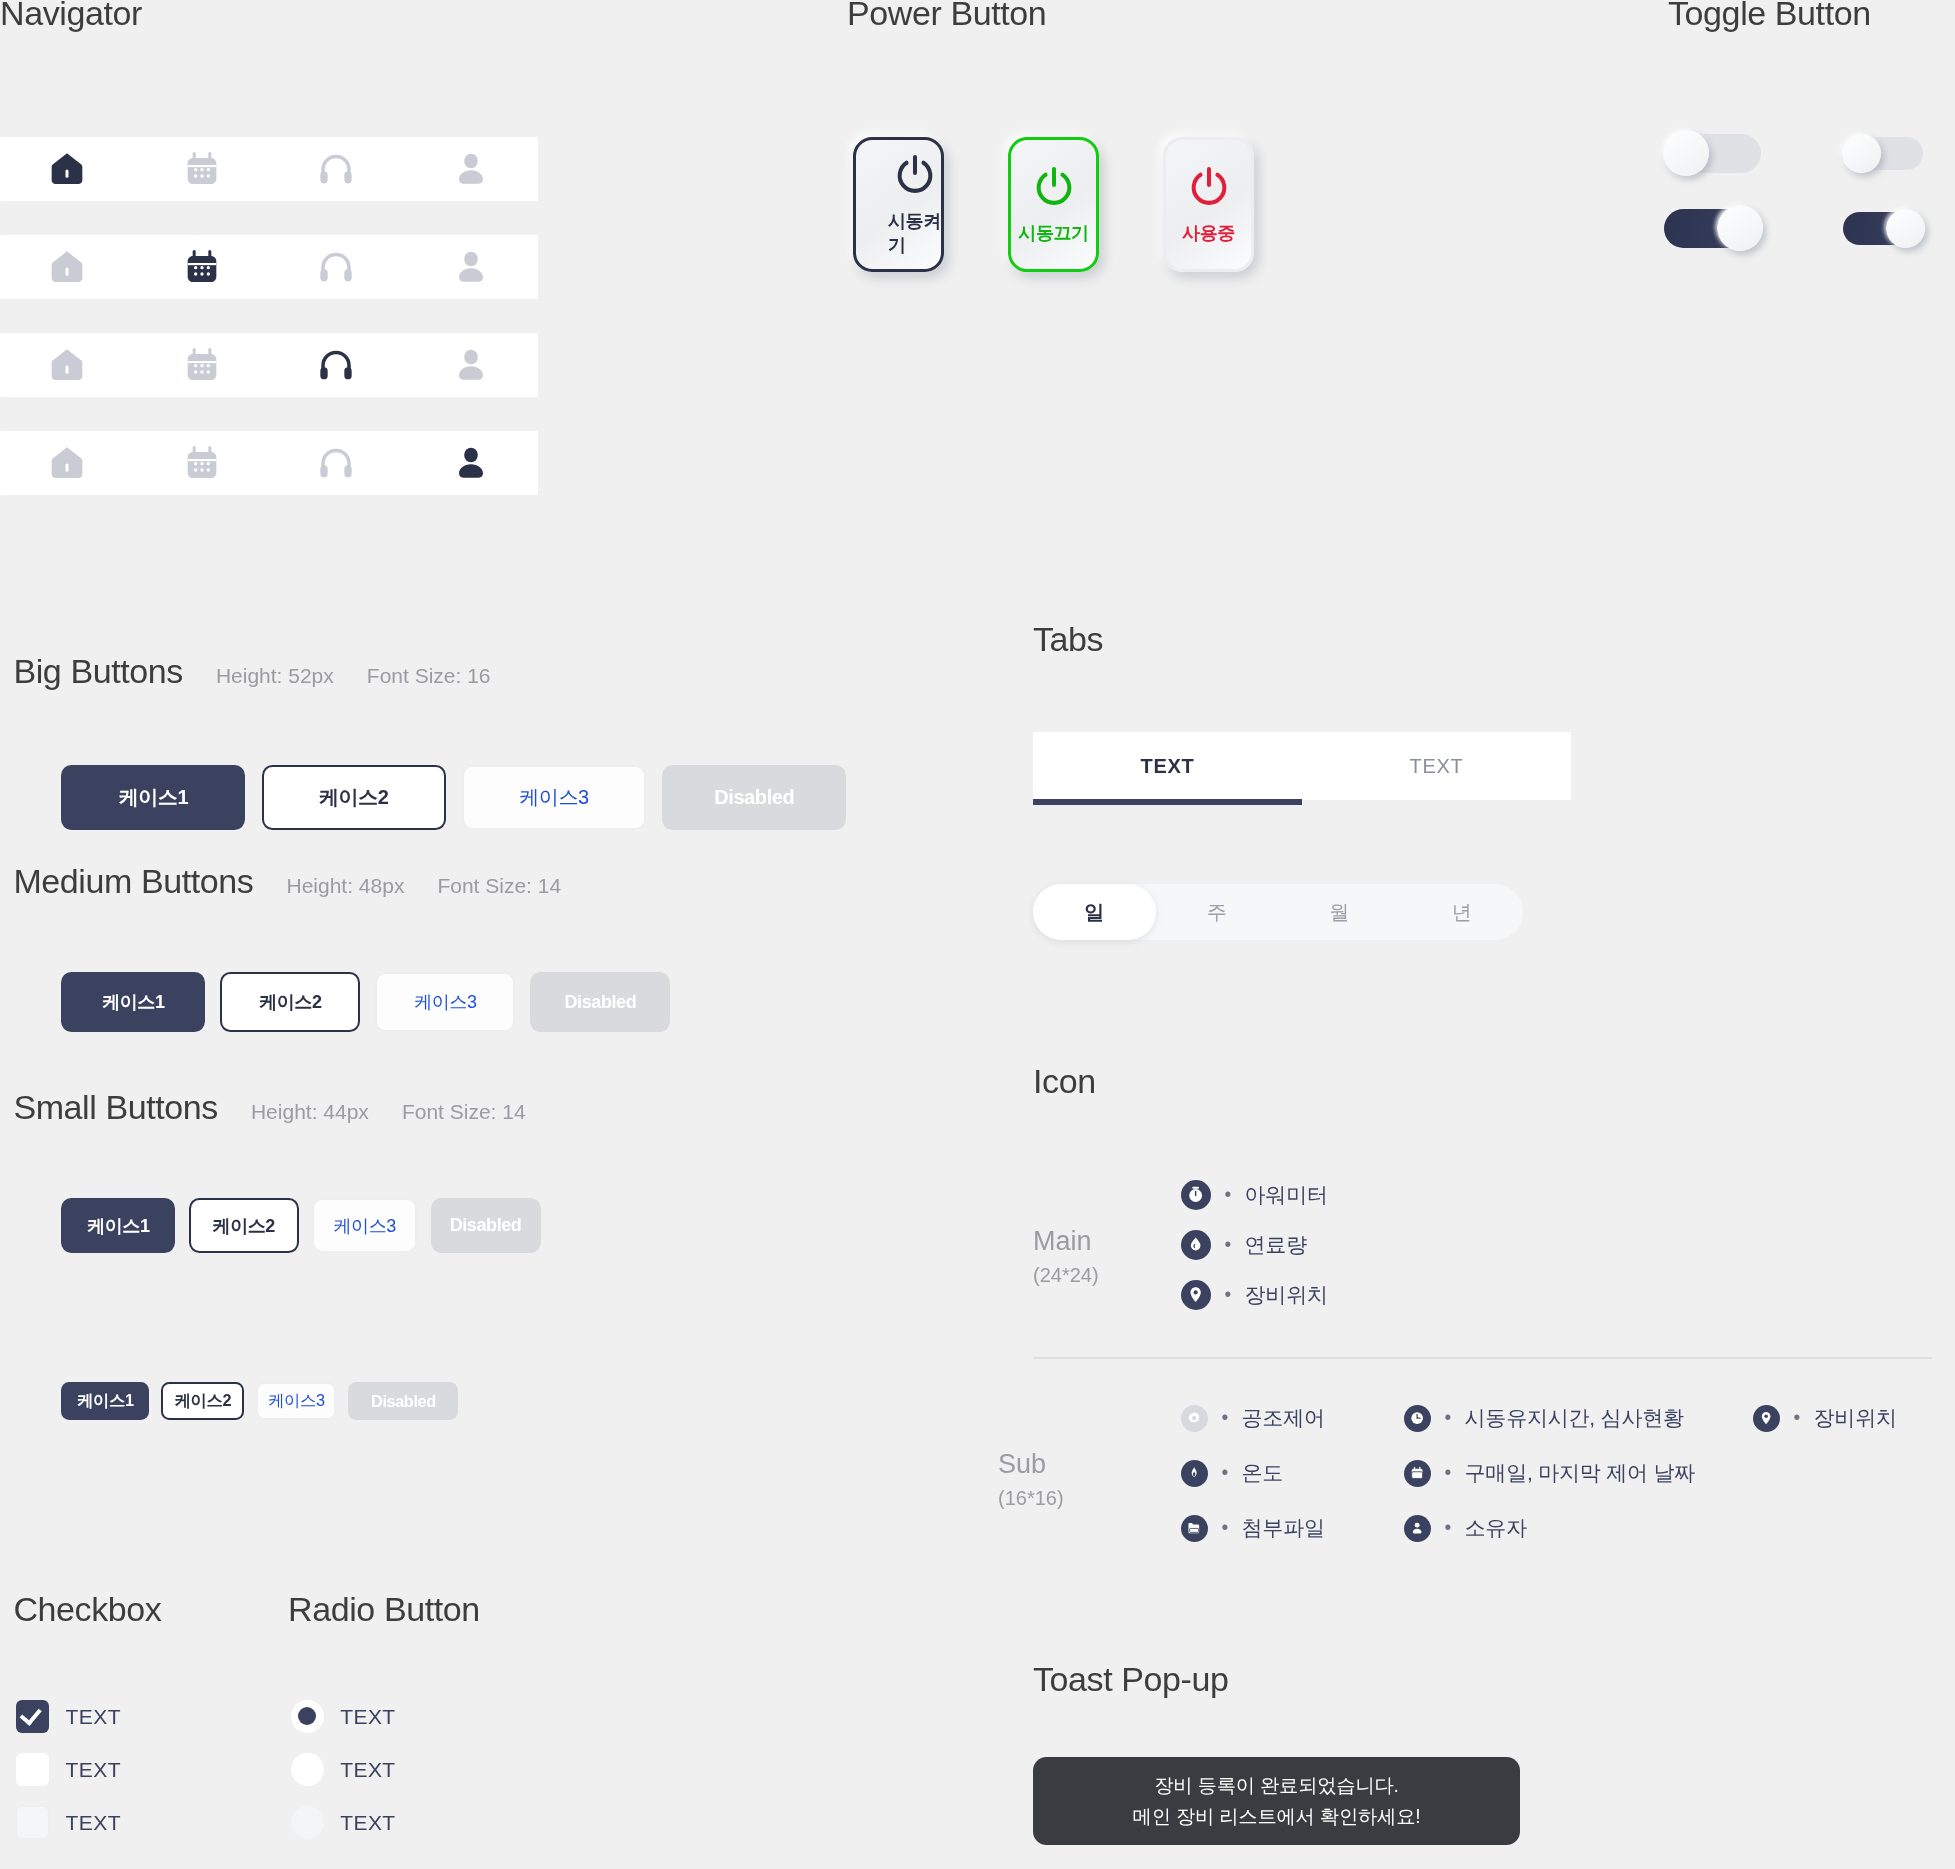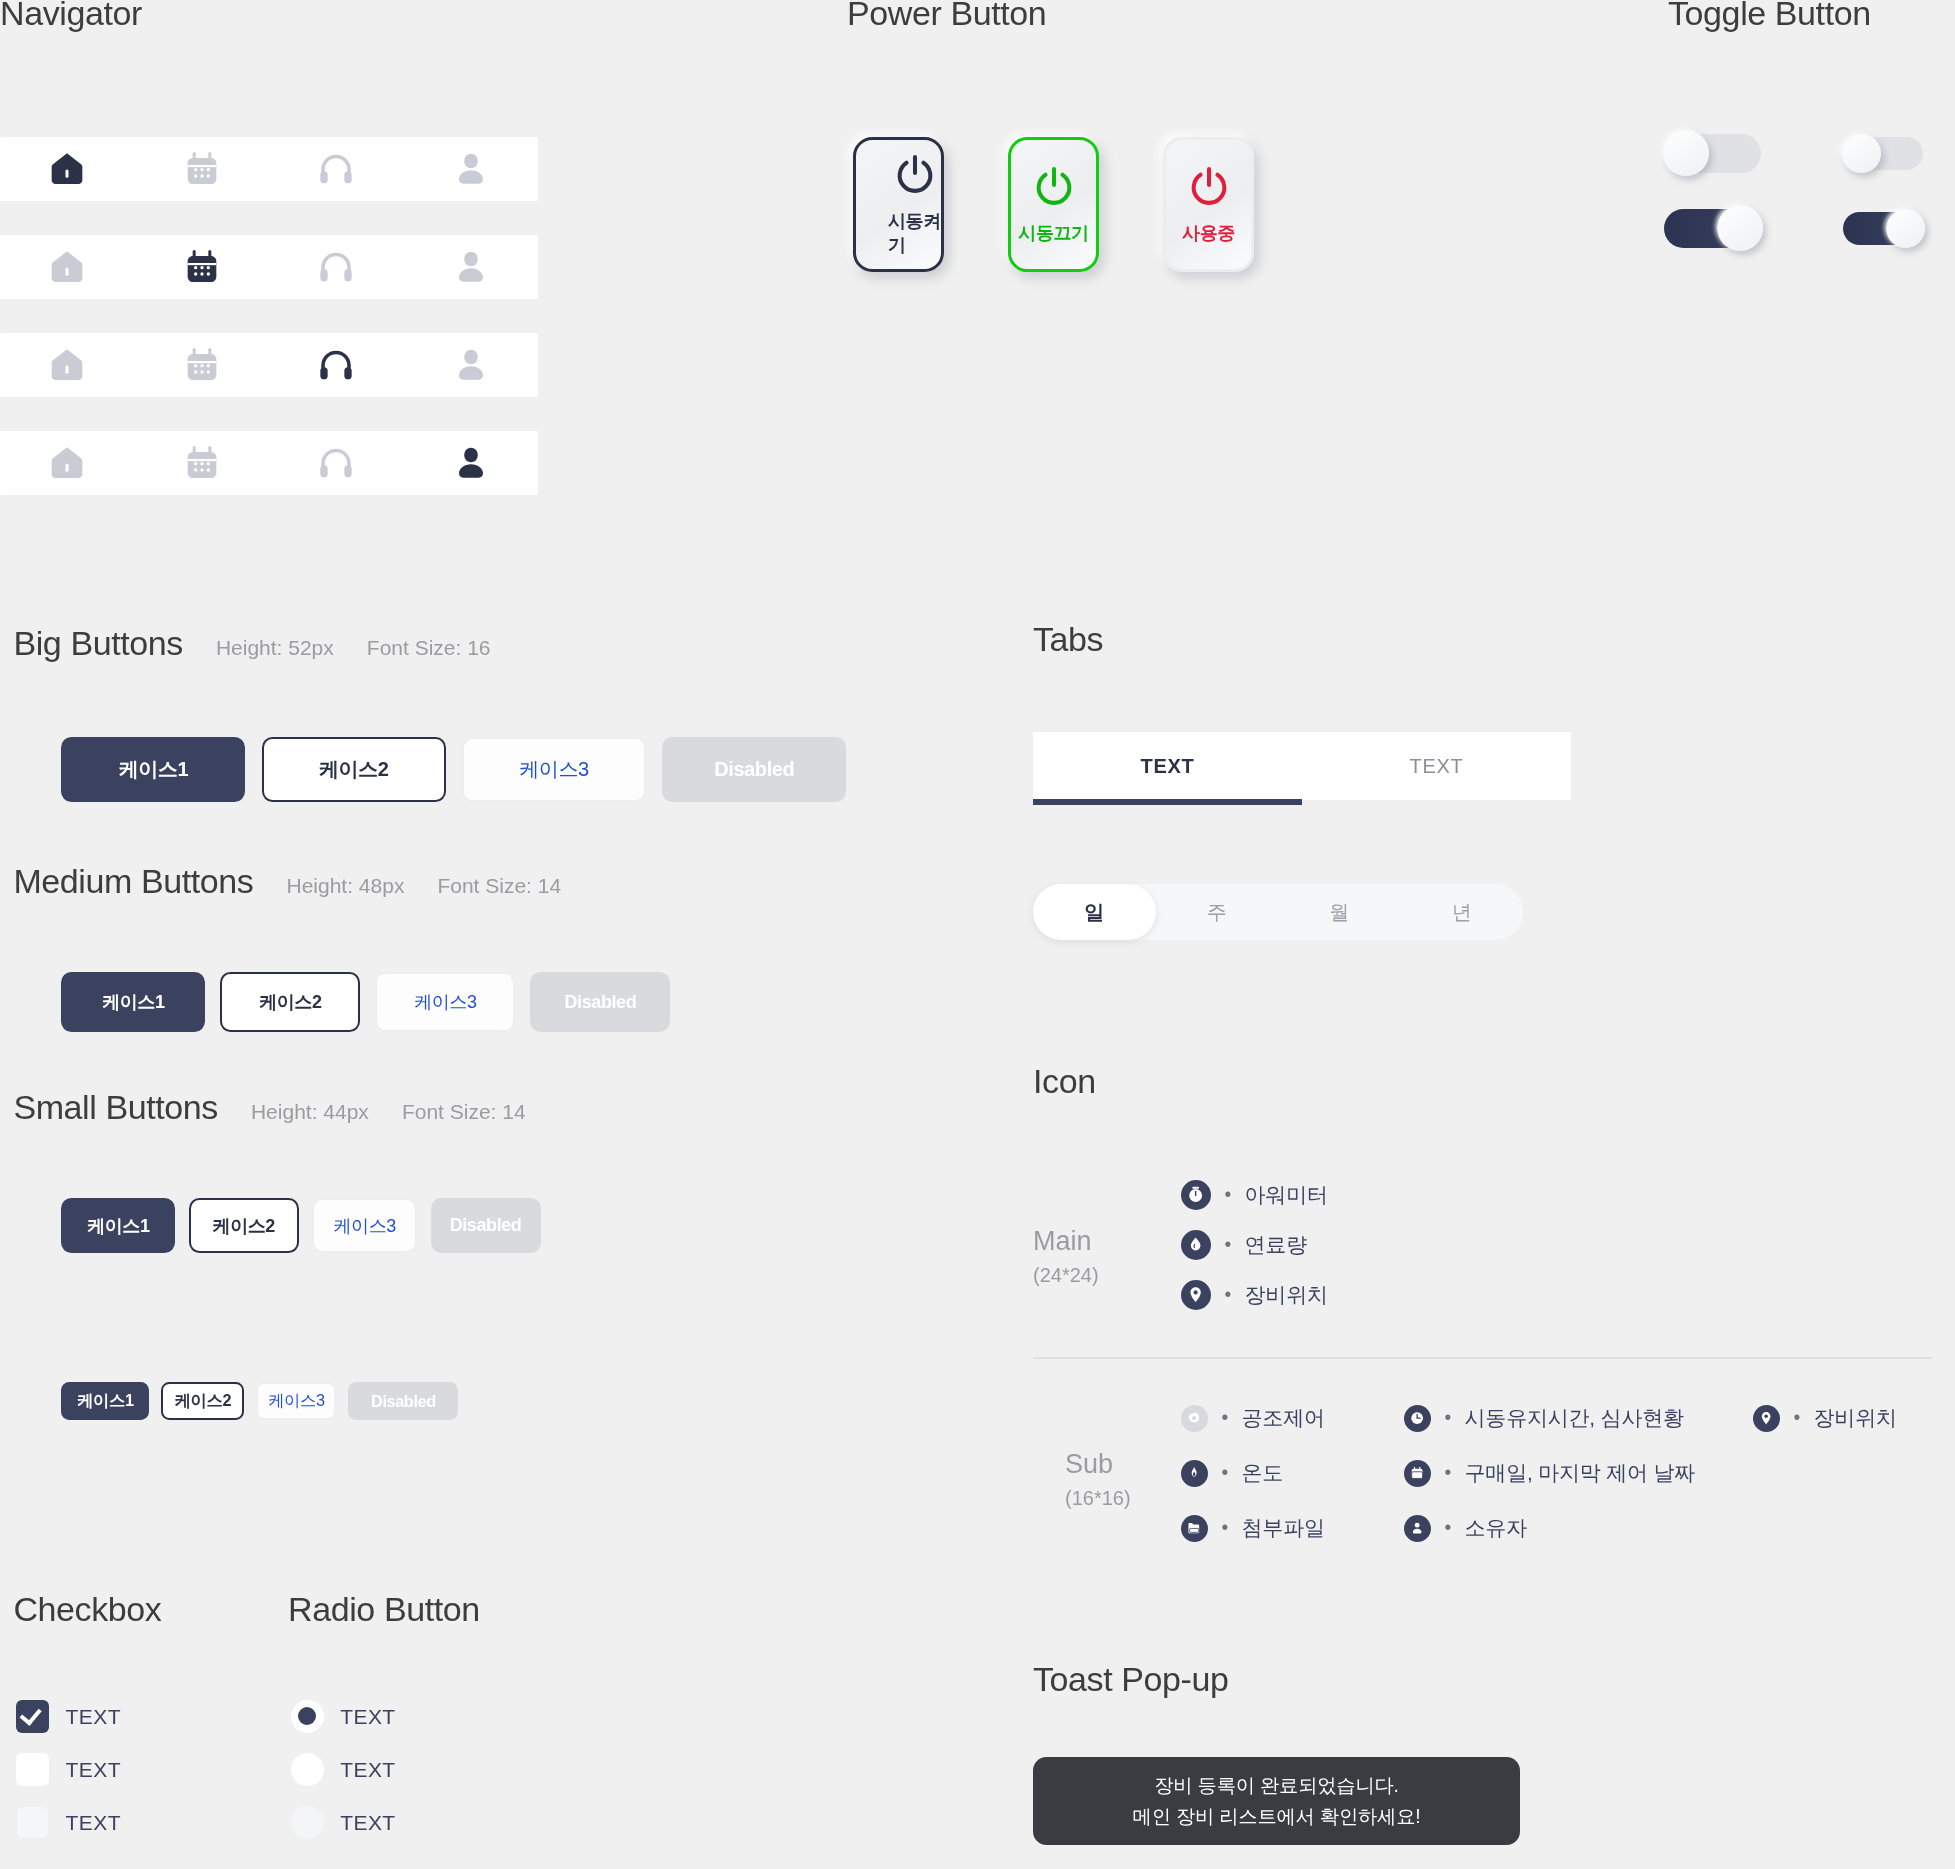--- a/index.html
+++ b/index.html
@@ -406,21 +406,21 @@
       <div class="tg big on">
           <span class="knob"></span>
         </div>
       <div style="width:82px;"></div>
       <div class="tg small on">
           <span class="knob"></span>
         </div>
     </div>
   </div>
 
-  <div class="btn-group-wrap" style="top:624px;">
+  <div class="btn-group-wrap" style="top:652px;">
     <div class="btn-head">
       <span class="sec-title">Big Buttons</span>
       <span class="meta-group">
         <span class="meta">Height: 52px</span>
         <span class="meta">Font Size: 16</span>
       </span>
     </div>
     <div class="btn-row" style="margin-top:74px;">
       <div class="ui-btn c1 sz-big" style="width:184px;">케이스1</div>
       <div style="width:16.3px;"></div>
@@ -566,21 +566,21 @@
             <circle cx="12" cy="9.2" r="2.6" fill="#3b4260"></circle>
           </svg>
       </span>
       <span class="icon-dot">•</span>
       <span class="icon-text">장비위치</span>
     </div>
   </div>
 
   <div class="hrule"></div>
 
-  <div class="icon-block" style="left:1065px; top:1449px;">
+  <div class="icon-block" style="left:998px; top:1449px;">
     <div class="icon-group-label">Sub</div>
     <div class="icon-group-size" style="margin-top:7.4px;">(16*16)</div>
   </div>
 
   <div class="icon-block" style="left:1181px; top:1404px;">
     <div class="icon-line" style="margin-bottom:27px;">
       <span class="glyph-circle m16 muted">
         <svg width="16.3" height="16.3" viewBox="0 0 24 24">
             <path d="M12 3.2l1.8 1.4 2.2-.5.8 2.1 2.1.8-.5 2.2 1.4 1.8-1.4 1.8.5 2.2-2.1.8-.8 2.1-2.2-.5-1.8 1.4-1.8-1.4-2.2.5-.8-2.1-2.1-.8.5-2.2L3.2 12l1.4-1.8-.5-2.2 2.1-.8.8-2.1 2.2.5z" fill="#fff"></path>
             <circle cx="12" cy="12" r="3" fill="#d7d9de"></circle>

